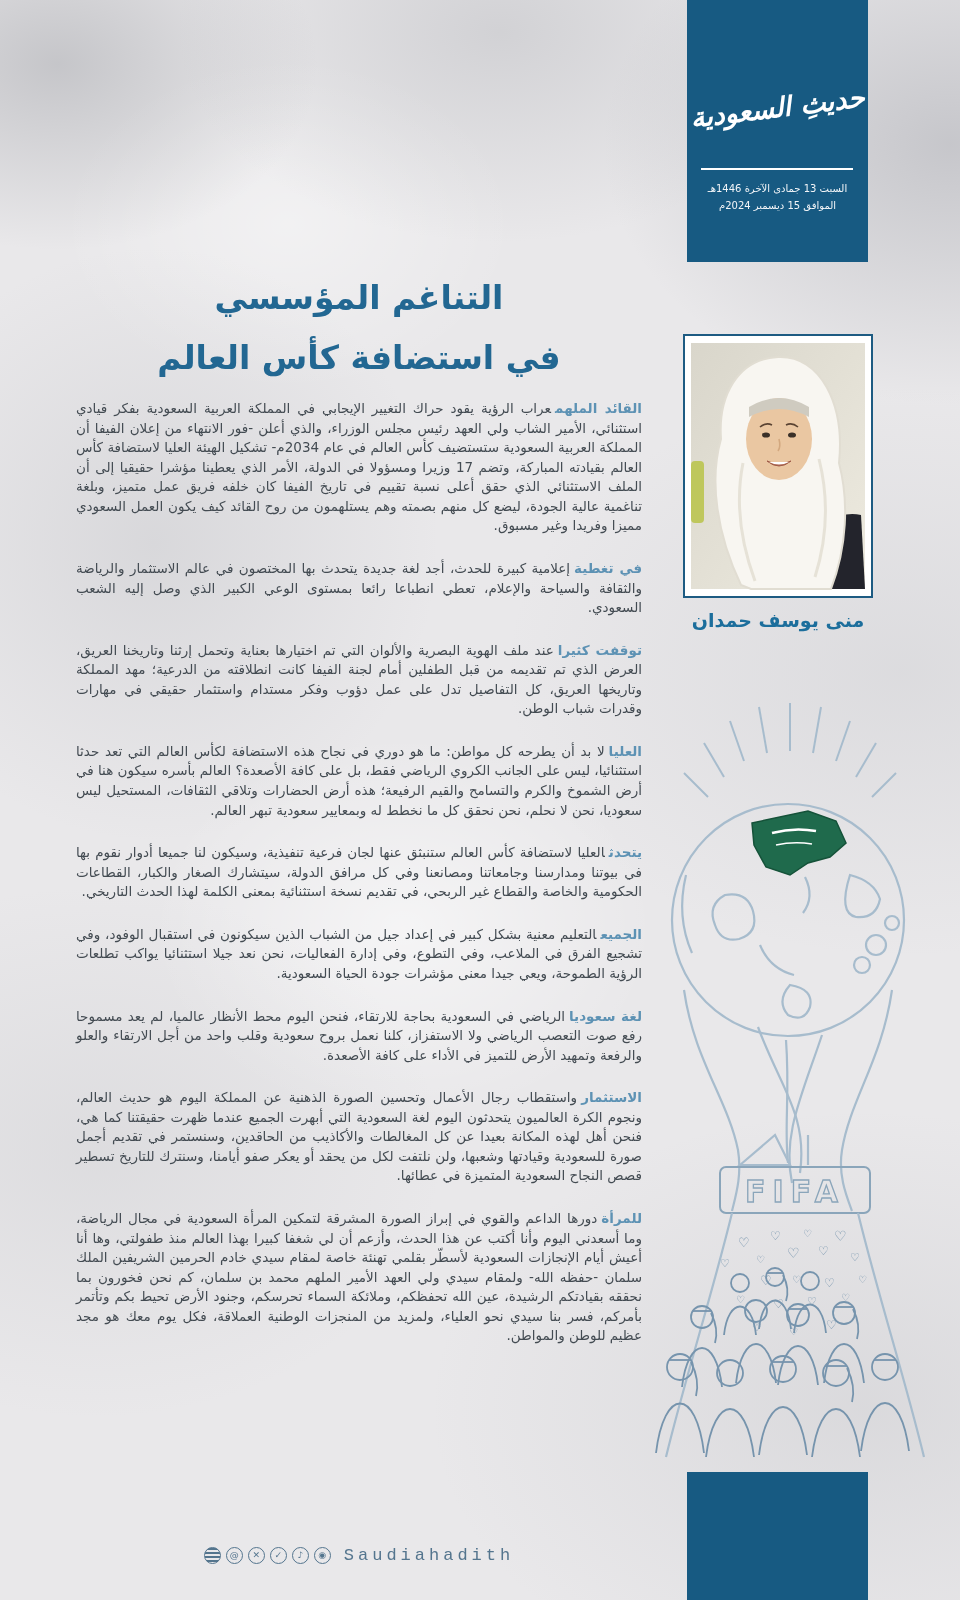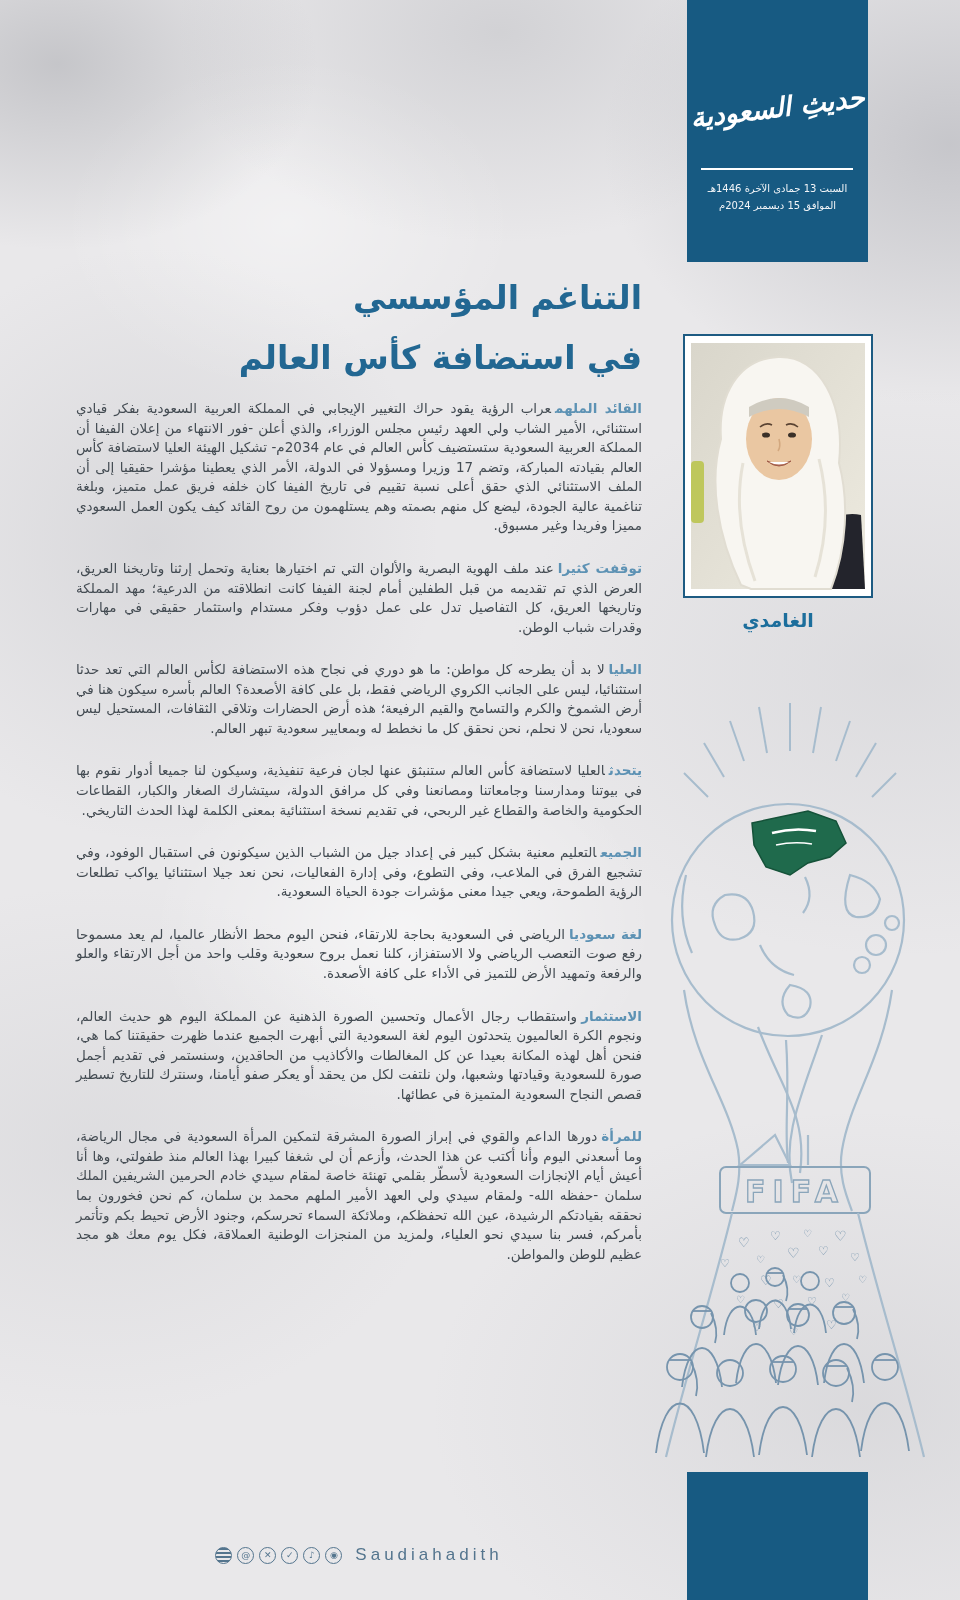--- a/index.html
+++ b/index.html
@@ -28,21 +28,21 @@
     font-size:27px;font-weight:bold;transform:rotate(-7deg);
     letter-spacing:1px;font-style:italic;
   }
   .masthead-rule{
     position:absolute;top:168px;left:14px;width:152px;height:2px;background:#fff;
   }
   .masthead-dates{position:absolute;top:180px;left:0;width:100%;}
   .masthead-dates div{font-size:10px;line-height:17px;color:#f2f5f8;}
   
   .article-title{
-    position:absolute;left:76px;top:268px;width:566px;direction:rtl;
+    position:absolute;left:76px;top:268px;width:566px;text-align:center;direction:rtl;
     color:#226792;font-weight:bold;font-size:33px;line-height:1.82;
   }
   .article-body{
     position:absolute;left:76px;top:399px;width:566px;direction:rtl;
     color:#434b52;font-size:13.5px;line-height:1.45;text-align:justify;
   }
   .article-body p{margin:0 0 23px 0;}
   .lead{color:#5d92b4;font-weight:bold;margin-left:4px;margin-top:25px;}
   
   .photo-frame{
@@ -66,21 +66,21 @@
   .social-circle{
     width:17px;height:17px;border:1.4px solid #54758e;border-radius:50%;
     display:flex;align-items:center;justify-content:center;
     font-size:9px;line-height:1;color:#54758e;box-sizing:border-box;
   }
   .social-circle.filled{
     background:repeating-linear-gradient(#54758e 0 2px, #e9e8ea 2px 4px);
     border-color:#54758e;color:transparent;
   }
   .handle{
-    margin-left:8px;font-family:Liberation Sans, sans-serif;
+    margin-left:8px;font-family:Liberation Mono, monospace;
     font-size:17px;letter-spacing:4px;color:#54758e;
   }
 </style>
 </head>
 <body>
 
 <div class="page">
 
   <div class="masthead">
     <div class="logo">حديثِ السعودية</div>
@@ -91,20 +91,21 @@
     </div>
   </div>
 
   <div class="article-title">
     <div>التناغم المؤسسي</div>
     <div>في استضافة كأس العالم</div>
   </div>
 
   <div class="article-body">
     <p><span class="lead">القائد الملهم</span><span>عراب الرؤية يقود حراك التغيير الإيجابي في المملكة العربية السعودية بفكر قيادي استثنائي، الأمير الشاب ولي العهد رئيس مجلس الوزراء، والذي أعلن -فور الانتهاء من إعلان الفيفا أن المملكة العربية السعودية ستستضيف كأس العالم في عام 2034م- تشكيل الهيئة العليا لاستضافة كأس العالم بقيادته المباركة، وتضم 17 وزيرا ومسؤولا في الدولة، الأمر الذي يعطينا مؤشرا حقيقيا إلى أن الملف الاستثنائي الذي حقق أعلى نسبة تقييم في تاريخ الفيفا كان خلفه فريق عمل متميز، وبلغة تناغمية عالية الجودة، ليضع كل منهم بصمته وهم يستلهمون من روح القائد كيف يكون العمل السعودي مميزا وفريدا وغير مسبوق.</span></p>
+    <p><span class="lead">في تغطية</span><span>إعلامية كبيرة للحدث، أجد لغة جديدة يتحدث بها المختصون في عالم الاستثمار والرياضة والثقافة والسياحة والإعلام، تعطي انطباعا رائعا بمستوى الوعي الكبير الذي وصل إليه الشعب السعودي.</span></p>
     <p><span class="lead">توقفت كثيرا</span><span>عند ملف الهوية البصرية والألوان التي تم اختيارها بعناية وتحمل إرثنا وتاريخنا العريق، العرض الذي تم تقديمه من قبل الطفلين أمام لجنة الفيفا كانت انطلاقته من الدرعية؛ مهد المملكة وتاريخها العريق، كل التفاصيل تدل على عمل دؤوب وفكر مستدام واستثمار حقيقي في مهارات وقدرات شباب الوطن.</span></p>
     <p><span class="lead">العليا</span><span>لا بد أن يطرحه كل مواطن: ما هو دوري في نجاح هذه الاستضافة لكأس العالم التي تعد حدثا استثنائيا، ليس على الجانب الكروي الرياضي فقط، بل على كافة الأصعدة؟ العالم بأسره سيكون هنا في أرض الشموخ والكرم والتسامح والقيم الرفيعة؛ هذه أرض الحضارات وتلاقي الثقافات، المستحيل ليس سعوديا، نحن لا نحلم، نحن نحقق كل ما نخطط له وبمعايير سعودية تبهر العالم.</span></p>
     <p><span class="lead">يتحدث</span><span>العليا لاستضافة كأس العالم ستنبثق عنها لجان فرعية تنفيذية، وسيكون لنا جميعا أدوار نقوم بها في بيوتنا ومدارسنا وجامعاتنا ومصانعنا وفي كل مرافق الدولة، سيتشارك الصغار والكبار، القطاعات الحكومية والخاصة والقطاع غير الربحي، في تقديم نسخة استثنائية بمعنى الكلمة لهذا الحدث التاريخي.</span></p>
     <p><span class="lead">الجميع</span><span>التعليم معنية بشكل كبير في إعداد جيل من الشباب الذين سيكونون في استقبال الوفود، وفي تشجيع الفرق في الملاعب، وفي التطوع، وفي إدارة الفعاليات، نحن نعد جيلا استثنائيا يواكب تطلعات الرؤية الطموحة، ويعي جيدا معنى مؤشرات جودة الحياة السعودية.</span></p>
     <p><span class="lead">لغة سعوديا</span><span>الرياضي في السعودية بحاجة للارتقاء، فنحن اليوم محط الأنظار عالميا، لم يعد مسموحا رفع صوت التعصب الرياضي ولا الاستفزاز، كلنا نعمل بروح سعودية وقلب واحد من أجل الارتقاء والعلو والرفعة وتمهيد الأرض للتميز في الأداء على كافة الأصعدة.</span></p>
     <p><span class="lead">الاستثمار</span><span>واستقطاب رجال الأعمال وتحسين الصورة الذهنية عن المملكة اليوم هو حديث العالم، ونجوم الكرة العالميون يتحدثون اليوم لغة السعودية التي أبهرت الجميع عندما ظهرت حقيقتنا كما هي، فنحن أهل لهذه المكانة بعيدا عن كل المغالطات والأكاذيب من الحاقدين، وسنستمر في تقديم أجمل صورة للسعودية وقيادتها وشعبها، ولن نلتفت لكل من يحقد أو يعكر صفو أيامنا، وسنترك للتاريخ تسطير قصص النجاح السعودية المتميزة في عطائها.</span></p>
     <p><span class="lead">للمرأة</span><span>دورها الداعم والقوي في إبراز الصورة المشرقة لتمكين المرأة السعودية في مجال الرياضة، وما أسعدني اليوم وأنا أكتب عن هذا الحدث، وأزعم أن لي شغفا كبيرا بهذا العالم منذ طفولتي، وها أنا أعيش أيام الإنجازات السعودية لأسطّر بقلمي تهنئة خاصة لمقام سيدي خادم الحرمين الشريفين الملك سلمان -حفظه الله- ولمقام سيدي ولي العهد الأمير الملهم محمد بن سلمان، كم نحن فخورون بما نحققه بقيادتكم الرشيدة، عين الله تحفظكم، وملائكة السماء تحرسكم، وجنود الأرض تحيط بكم وتأتمر بأمركم، فسر بنا سيدي نحو العلياء، ولمزيد من المنجزات الوطنية العملاقة، فكل يوم معك هو مجد عظيم للوطن والمواطن.</span></p>
   </div>
 
   <div class="photo-frame">
@@ -127,21 +128,21 @@
       <ellipse cx="101" cy="92" rx="4" ry="2.6" fill="#3a3028"></ellipse>
       <path d="M69,84 q6,-5 12,-2" stroke="#5a4332" stroke-width="1.6" fill="none"></path>
       <path d="M95,82 q6,-3 12,2" stroke="#5a4332" stroke-width="1.6" fill="none"></path>
       <path d="M88,96 q2,8 -1,12" stroke="#d3a87f" stroke-width="1.6" fill="none"></path>
       <path d="M76,118 q12,10 24,0 q-12,6 -24,0" fill="#b06a55" stroke="#a05c48" stroke-width="1"></path>
       <path d="M78,119 q10,5 20,0" fill="#fff"></path>
     </svg>
   </div>
 
   <div class="author-name">
-    <div>الغامدي</div>
+    <div>منى يوسف حمدان</div>
   </div>
 
   <svg class="trophy" viewBox="0 0 310 770">
     <g stroke="#a7bccd" stroke-width="2" fill="none">
       <line x1="150" y1="8" x2="150" y2="56"></line>
       <line x1="119" y1="12" x2="127" y2="58"></line>
       <line x1="181" y1="12" x2="173" y2="58"></line>
       <line x1="90" y1="26" x2="104" y2="66"></line>
       <line x1="210" y1="26" x2="196" y2="66"></line>
       <line x1="64" y1="48" x2="84" y2="82"></line>

